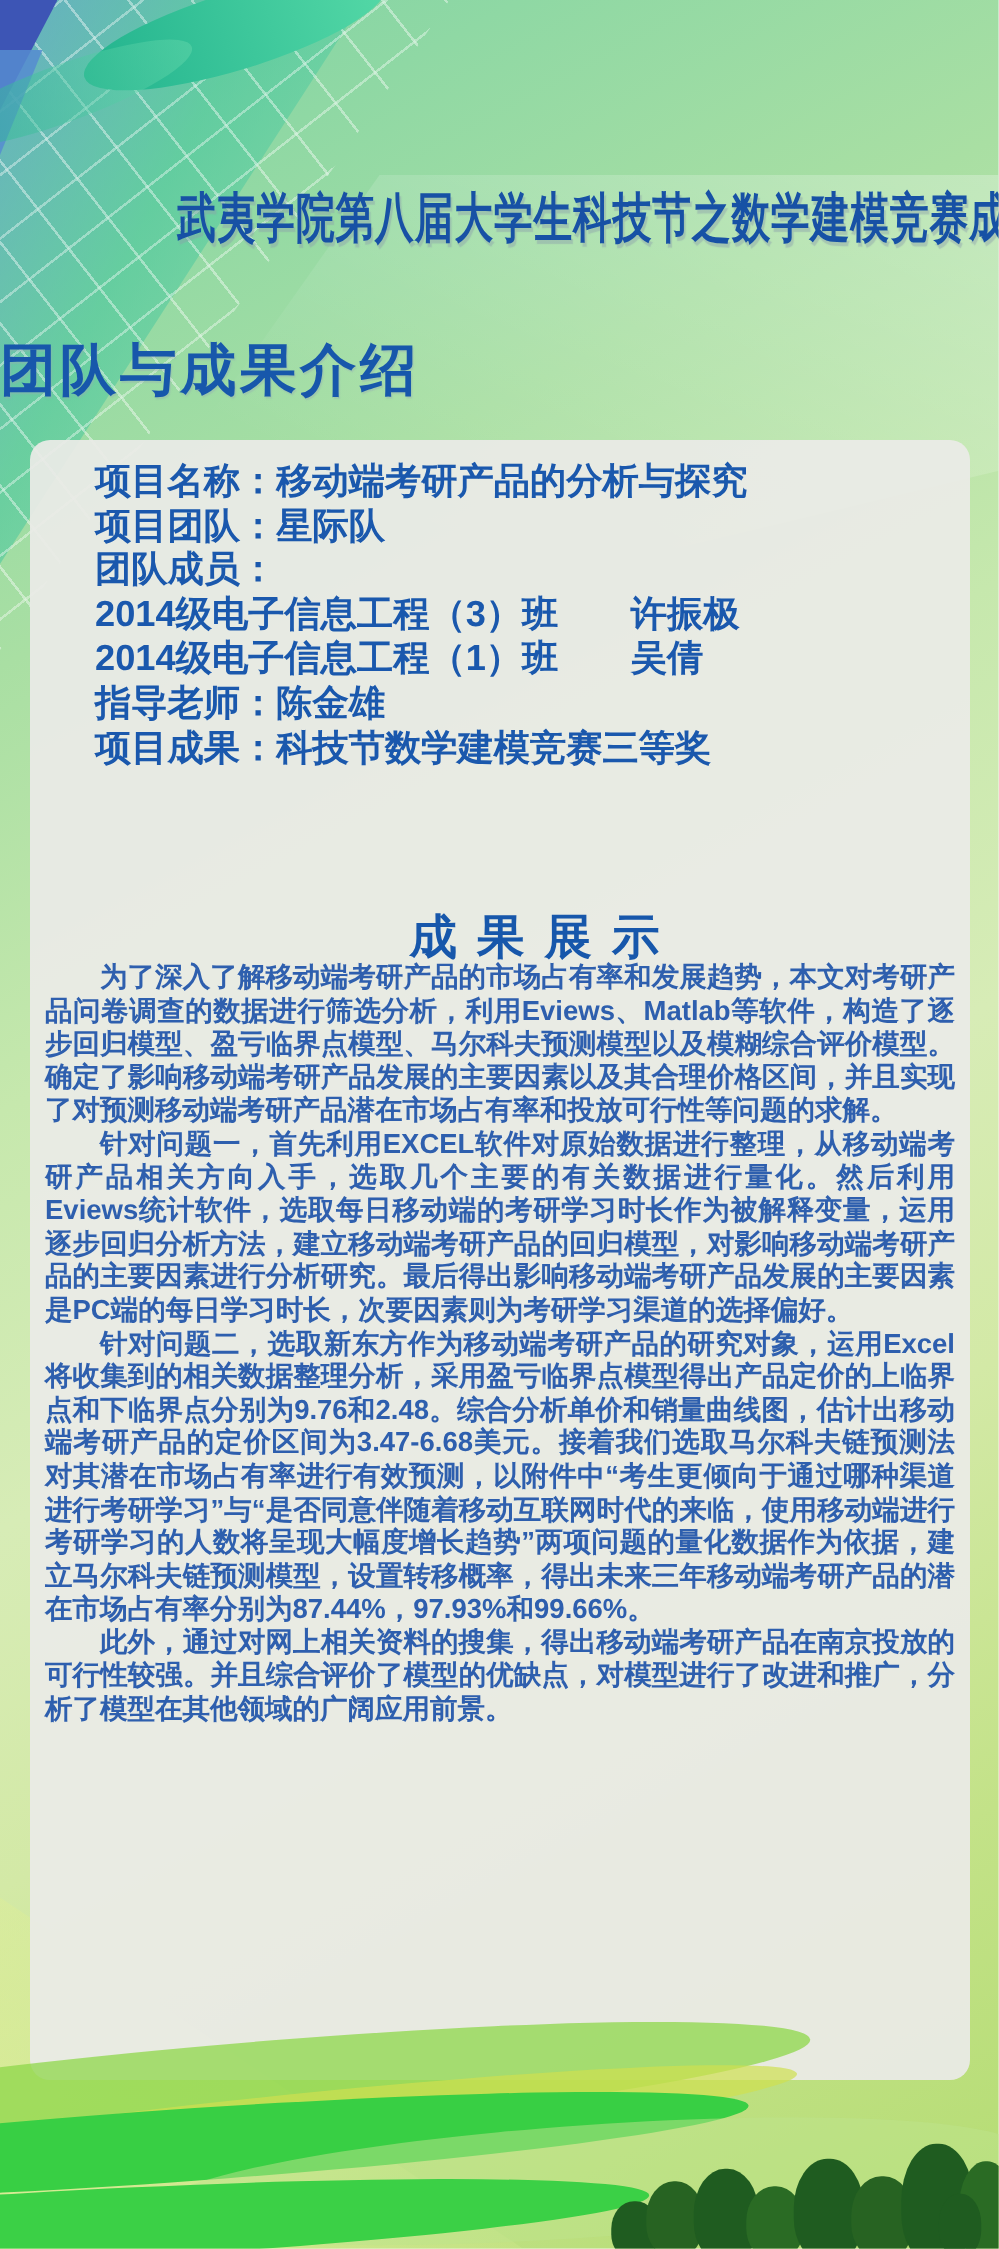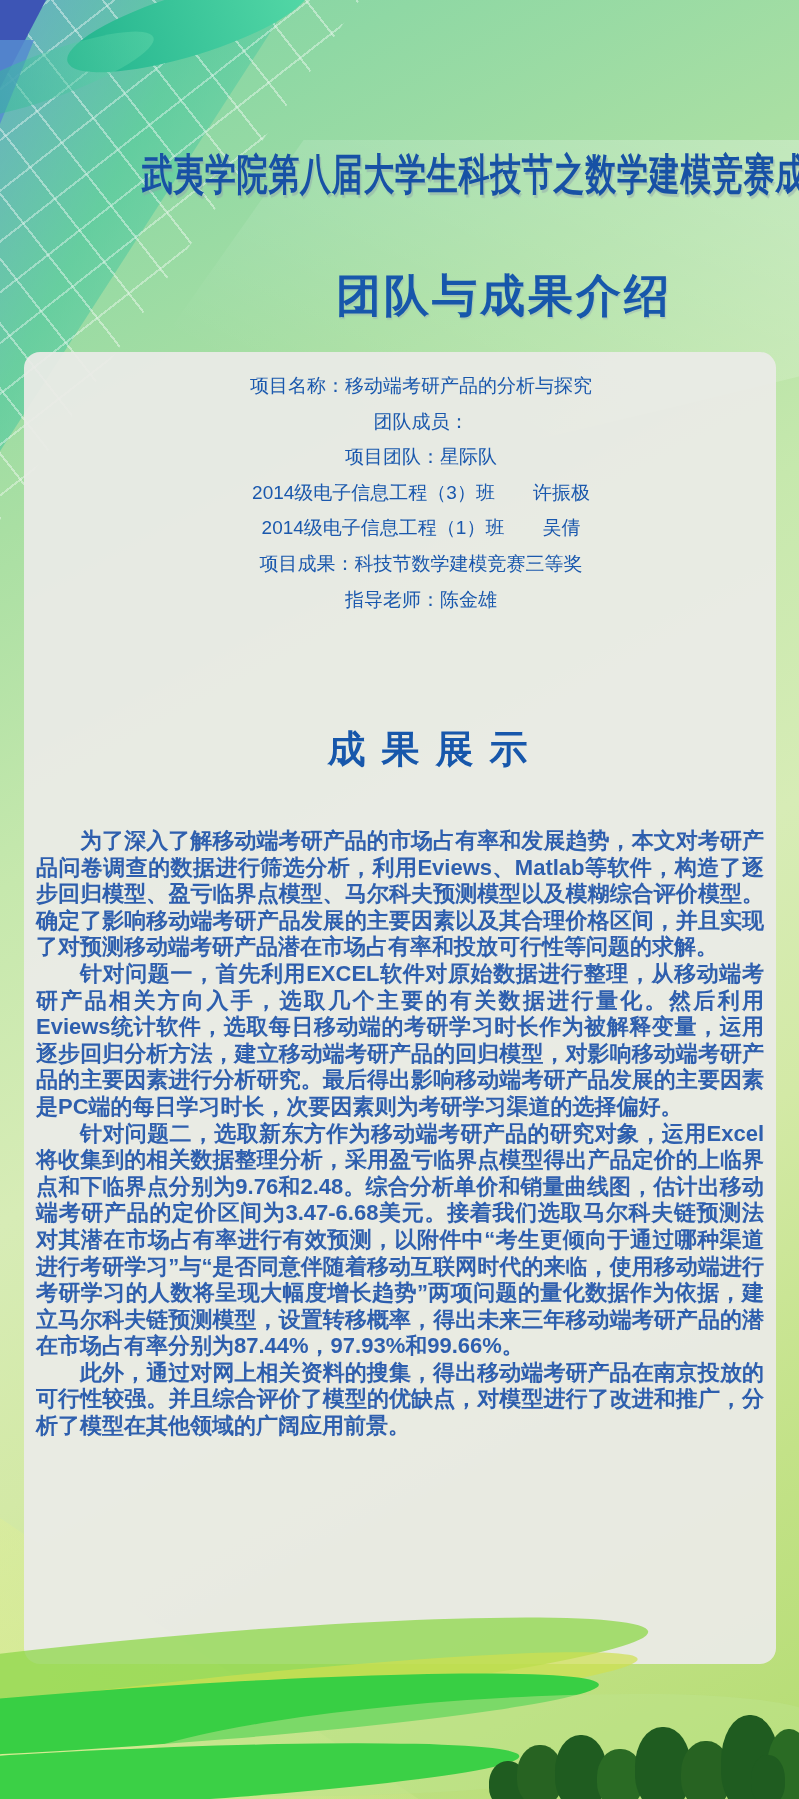--- a/index.html
+++ b/index.html
@@ -29,29 +29,29 @@
     background:linear-gradient(to bottom left,rgba(255,255,255,.28),rgba(255,255,255,0) 62%);
     clip-path:polygon(38% 0,100% 0,100% 55%,0 100%);}
   
   .panel{position:absolute;left:24px;top:352px;width:752px;height:1312px;
     background:rgba(235,235,231,.93);border-radius:16px;}
   
   .title-wrap{position:absolute;top:146px;left:0;width:799px;text-align:center;}
   .title{display:inline-block;white-space:nowrap;font-size:43px;font-weight:800;color:#1751a5;
     letter-spacing:1px;transform:scaleX(.72);transform-origin:center;
     text-shadow:2px 3px 1px rgba(140,160,170,.45);}
-  .subtitle{position:absolute;top:266px;left:0;width:672px;text-align:right;
+  .subtitle{position:absolute;top:266px;left:0;width:672px;text-align:left;
     font-size:45px;font-weight:800;color:#1757ab;letter-spacing:3px;
     text-shadow:1px 2px 1px rgba(150,170,180,.4);}
   .info{position:absolute;top:368px;left:76px;width:690px;color:#1a58ad;
-    font-size:19px;font-weight:400;line-height:35.6px;text-align:center;}
+    font-size:29px;font-weight:700;line-height:35.6px;}
   .info div{white-space:pre;}
   .heading{position:absolute;top:724px;left:0;width:799px;text-align:center;
     font-size:38px;font-weight:800;color:#1757ab;letter-spacing:16px;text-indent:16px;margin-left:28px;}
-  .bodytext{position:absolute;top:828px;left:36px;width:728px;color:#2e5fae;
+  .bodytext{position:absolute;top:769px;left:36px;width:728px;color:#2e5fae;
     font-size:22px;font-weight:600;line-height:26.6px;text-align:justify;}
   .bodytext p{margin:0;text-indent:2em;}
   
   .bl-wedge{position:absolute;left:0;top:1330px;width:420px;height:470px;
     background:linear-gradient(to top right,rgba(222,238,150,.75),rgba(222,238,150,0) 70%);
     clip-path:polygon(0 100%,0 40%,100% 100%);}
   .sw{position:absolute;border-radius:50%;}
   .sw-light{left:-300px;top:1636px;width:950px;height:74px;background:rgba(142,215,74,.75);transform:rotate(-5deg);}
   .sw-yellow{left:-220px;top:1678px;width:860px;height:52px;background:rgba(206,224,80,.7);transform:rotate(-6deg);}
   .sw-1{left:-330px;top:1688px;width:930px;height:58px;background:#38cf44;transform:rotate(-4deg);}
@@ -86,26 +86,26 @@
 
   <div class="panel"></div>
 
   <div class="title-wrap">
     <span class="title">武夷学院第八届大学生科技节之数学建模竞赛成果展</span>
   </div>
   <div class="subtitle">团队与成果介绍</div>
 
   <div class="info">
     <div>项目名称：移动端考研产品的分析与探究</div>
+    <div>项目团队：星际队</div>
     <div>团队成员：</div>
-    <div>项目团队：星际队</div>
     <div>2014级电子信息工程（3）班　　许振极</div>
     <div>2014级电子信息工程（1）班　　吴倩</div>
+    <div>指导老师：陈金雄</div>
     <div>项目成果：科技节数学建模竞赛三等奖</div>
-    <div>指导老师：陈金雄</div>
   </div>
 
   <div class="heading">成果展示</div>
 
   <div class="bodytext">
     <p>为了深入了解移动端考研产品的市场占有率和发展趋势，本文对考研产品问卷调查的数据进行筛选分析，利用Eviews、Matlab等软件，构造了逐步回归模型、盈亏临界点模型、马尔科夫预测模型以及模糊综合评价模型。确定了影响移动端考研产品发展的主要因素以及其合理价格区间，并且实现了对预测移动端考研产品潜在市场占有率和投放可行性等问题的求解。</p>
     <p>针对问题一，首先利用EXCEL软件对原始数据进行整理，从移动端考研产品相关方向入手，选取几个主要的有关数据进行量化。然后利用Eviews统计软件，选取每日移动端的考研学习时长作为被解释变量，运用逐步回归分析方法，建立移动端考研产品的回归模型，对影响移动端考研产品的主要因素进行分析研究。最后得出影响移动端考研产品发展的主要因素是PC端的每日学习时长，次要因素则为考研学习渠道的选择偏好。</p>
     <p>针对问题二，选取新东方作为移动端考研产品的研究对象，运用Excel将收集到的相关数据整理分析，采用盈亏临界点模型得出产品定价的上临界点和下临界点分别为9.76和2.48。综合分析单价和销量曲线图，估计出移动端考研产品的定价区间为3.47-6.68美元。接着我们选取马尔科夫链预测法对其潜在市场占有率进行有效预测，以附件中“考生更倾向于通过哪种渠道进行考研学习”与“是否同意伴随着移动互联网时代的来临，使用移动端进行考研学习的人数将呈现大幅度增长趋势”两项问题的量化数据作为依据，建立马尔科夫链预测模型，设置转移概率，得出未来三年移动端考研产品的潜在市场占有率分别为87.44%，97.93%和99.66%。</p>
     <p>此外，通过对网上相关资料的搜集，得出移动端考研产品在南京投放的可行性较强。并且综合评价了模型的优缺点，对模型进行了改进和推广，分析了模型在其他领域的广阔应用前景。</p>
   </div>

